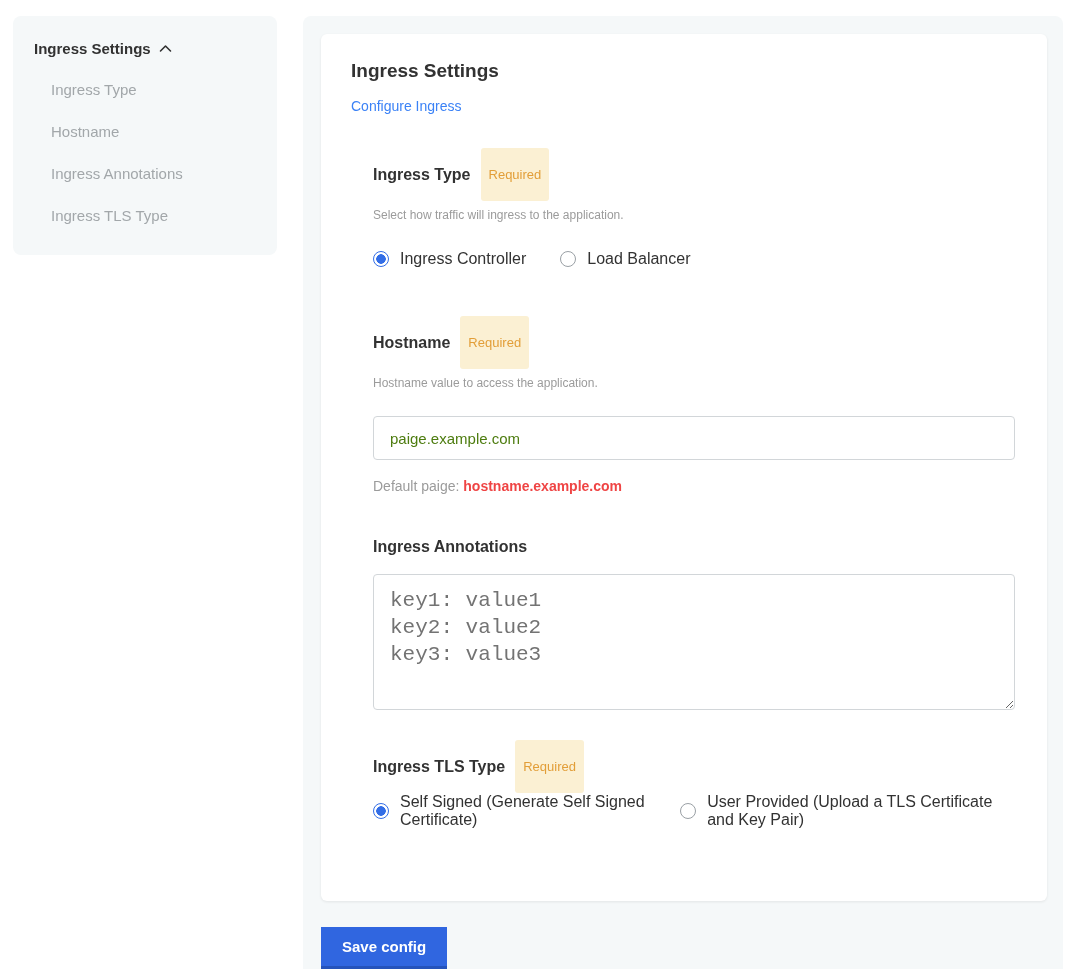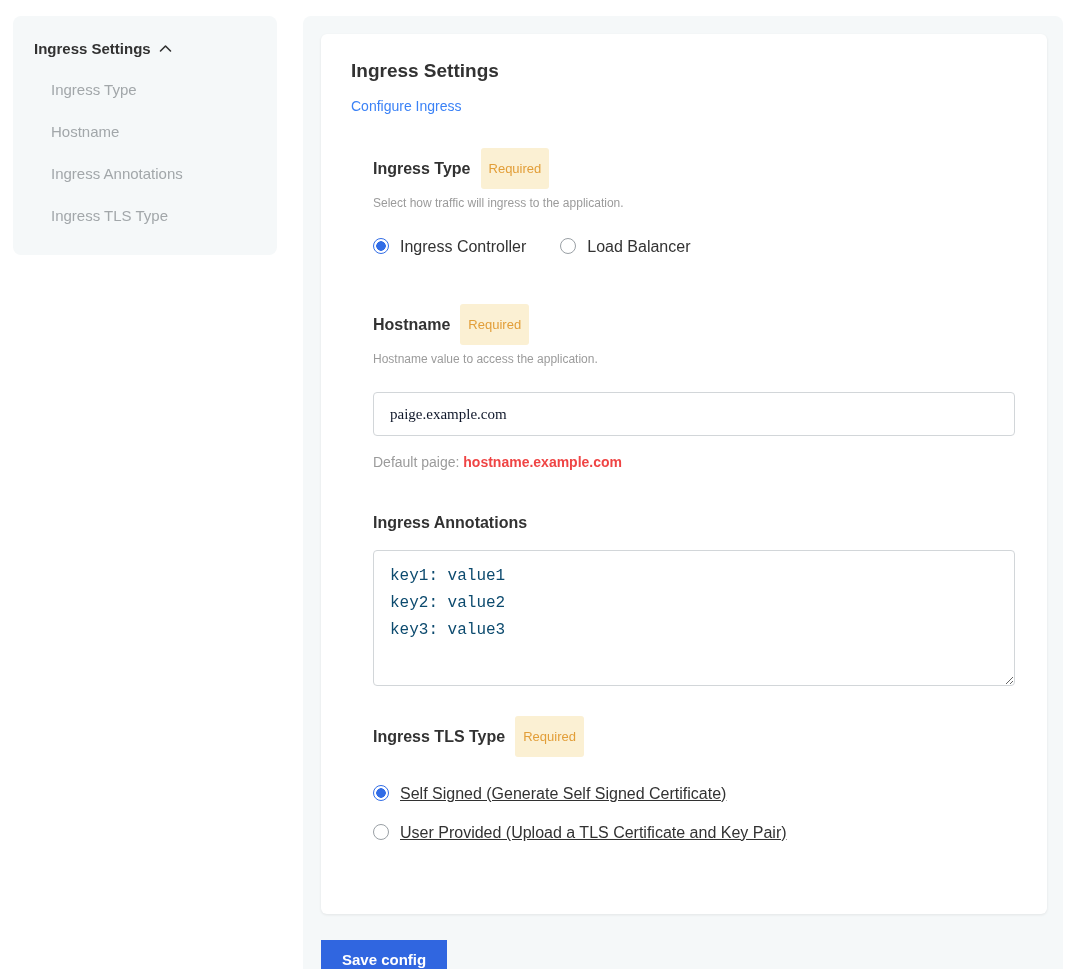--- a/index.html
+++ b/index.html
@@ -84,47 +84,46 @@
     margin: 0;
     font-size: 16px;
     font-weight: bold;
     color: #323232;
   }
   .badge {
     margin-left: 10px;
     background: #fbf0d3;
     color: #e29e38;
     font-size: 13px;
-    padding: 13px 8px;
+    padding: 19px 8px;
     border-radius: 3px;
     line-height: 15px;
     text-align: center;
   }
   .help {
     margin: 7px 0 0 0;
     font-size: 12px;
     color: #9b9b9b;
   }
 
   
   .radio-row {
     margin-top: 28px;
     display: flex;
     align-items: center;
     gap: 34px;
   }
   .radio-col {
-    margin-top: 28px;
-    display: flex;
-    flex-direction: column;
+    display: flex;
+    flex-direction: row;
     gap: 21px;
-    text-decoration: underline;
   }
   label.radio {
     display: inline-flex;
+    align-items: center;
     gap: 11px;
     font-size: 16px;
     color: #323232;
     cursor: pointer;
   }
   input[type="radio"] {
     appearance: none;
     -webkit-appearance: none;
     width: 16px;
     height: 16px;
@@ -142,22 +141,22 @@
 
   
   .text-input {
     margin-top: 26px;
     width: 100%;
     height: 44px;
     border: 1px solid #d2d6d9;
     border-radius: 4px;
     padding: 0 16px;
     font-size: 15px;
-    font-family: Liberation Serif, serif;
-    color: #0f172a;
+    font-family: Liberation Sans, sans-serif;
+    color: #4d7c0f;
     outline: none;
   }
   .default-line {
     margin-top: 18px;
     font-size: 14px;
     color: #9b9b9b;
   }
   .default-line b {
     color: #ef4444;
     font-weight: bold;
@@ -165,23 +164,23 @@
 
   
   .annotations-textarea {
     margin-top: 18px;
     width: 100%;
     height: 136px;
     border: 1px solid #d2d6d9;
     border-radius: 4px;
     padding: 12px 16px;
     font-family: "Liberation Mono", monospace;
-    font-size: 16px;
+    font-size: 21px;
     line-height: 27px;
-    color: #0c4a6e;
+    color: #737373;
     outline: none;
     resize: both;
   }
 
   
   .save-row { margin-top: 26px; }
   .save-btn {
     background: #3066e0;
     color: #ffffff;
     font-family: "Liberation Sans", sans-serif;

